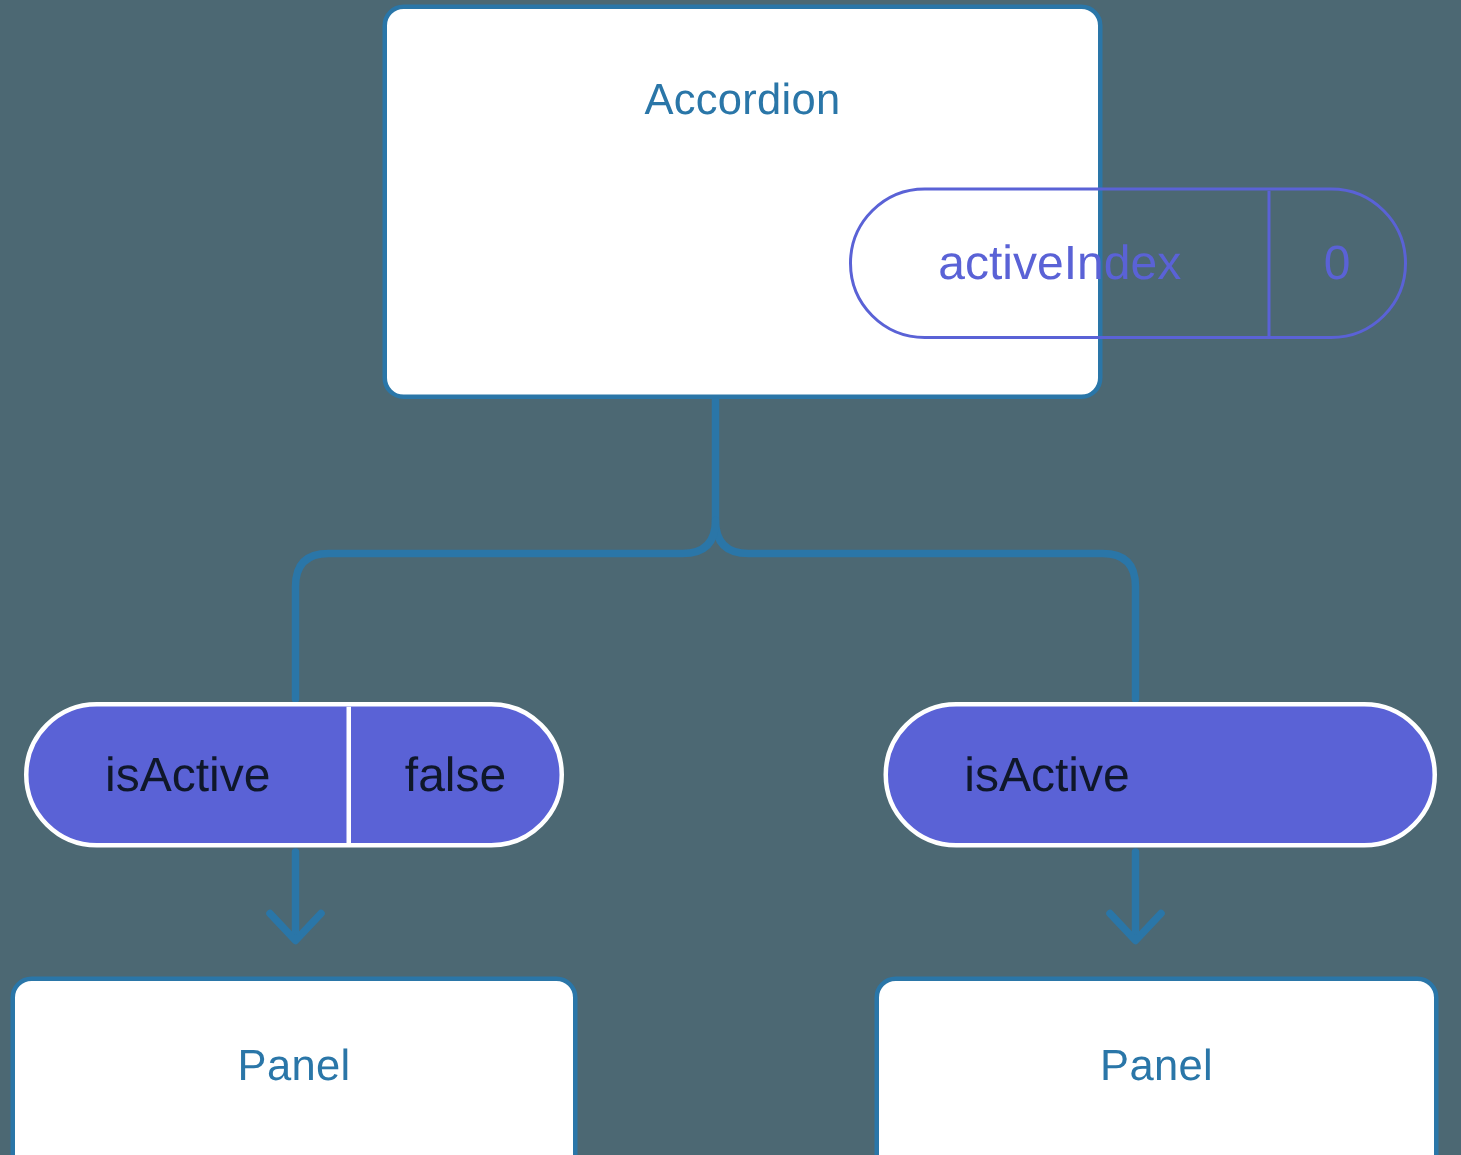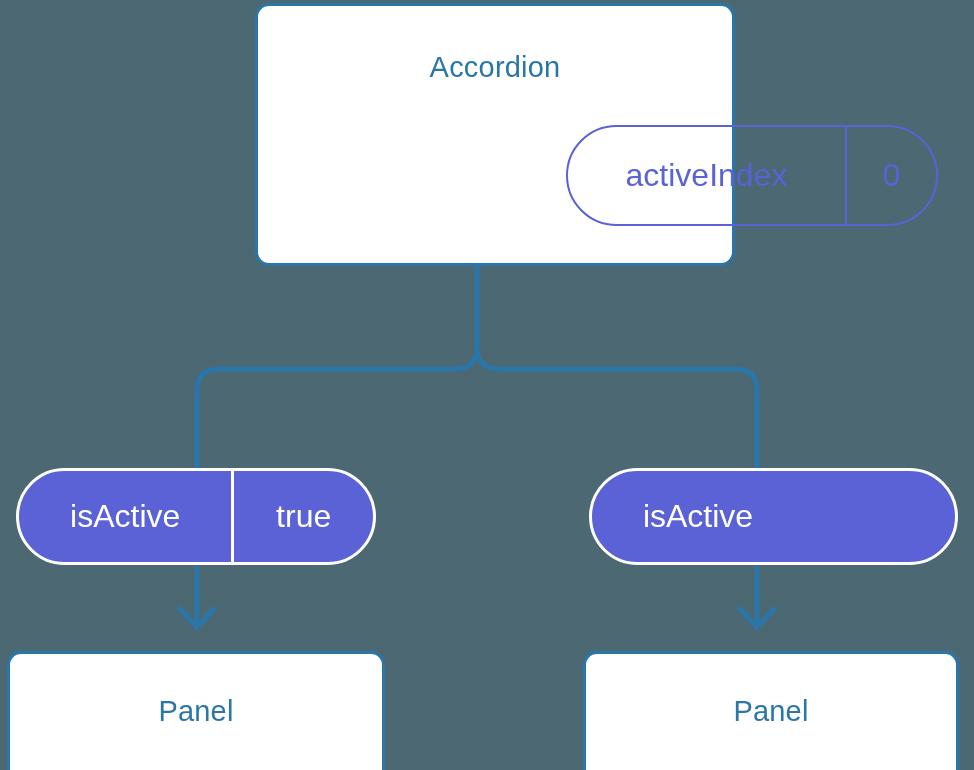--- a/index.html
+++ b/index.html
@@ -107,21 +107,21 @@
   #accordion-state-pill .pill-key { width: 280px; }
   #accordion-state-pill .pill-val { width: 92px; }
 
   
   .pill-filled {
     background: #5a62d6;
     border: 3px solid #ffffff;
   }
   .pill-filled .pill-key,
   .pill-filled .pill-val {
-    color: #ffffff;
+    color: #0f172a;
     font-size: 32px;
   }
   .pill-filled .pill-val {
     border-left: 3px solid #ffffff;
   }
 
   #pill-left {
     left: 16px;
     top: 468px;
     width: 360px;
@@ -172,21 +172,21 @@
     <div class="comp-title">Accordion</div>
 
     <div class="pill pill-outline" id="accordion-state-pill">
       <div class="pill-key">activeIndex</div>
       <div class="pill-val">0</div>
     </div>
   </div>
 
   <div class="pill pill-filled" id="pill-left">
     <div class="pill-key">isActive</div>
-    <div class="pill-val">true</div>
+    <div class="pill-val">false</div>
   </div>
 
   <div class="pill pill-filled" id="pill-right">
     <div class="pill-key">isActive</div>
   </div>
 
   <div class="comp-card panel-card" id="panel-left-card">
     <div class="comp-title">Panel</div>
   </div>
 

